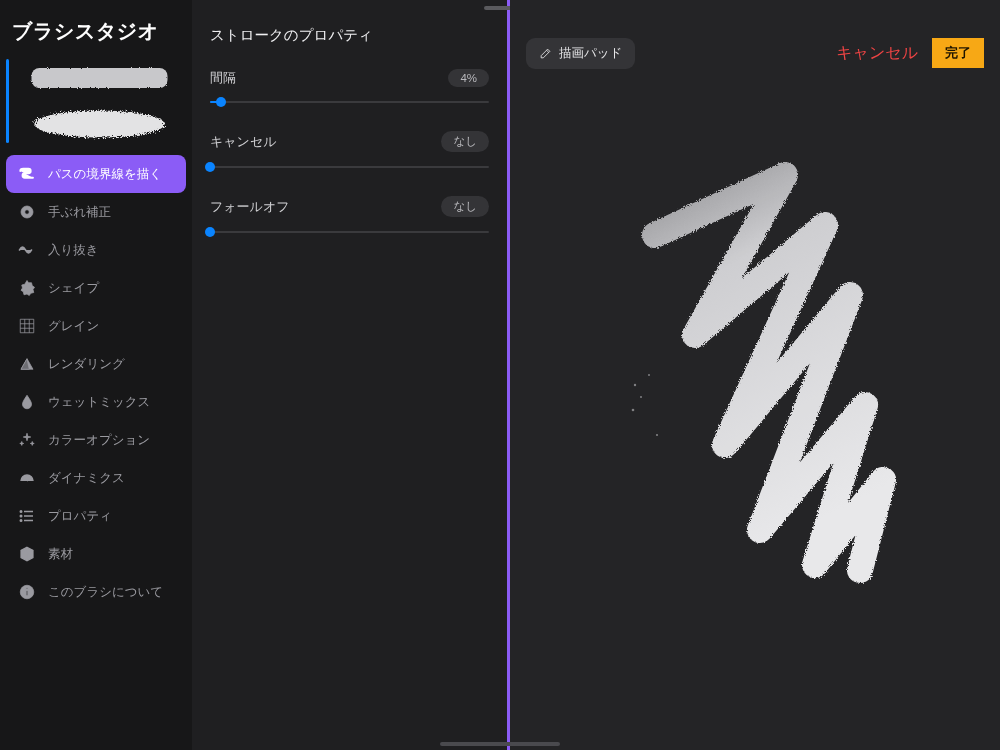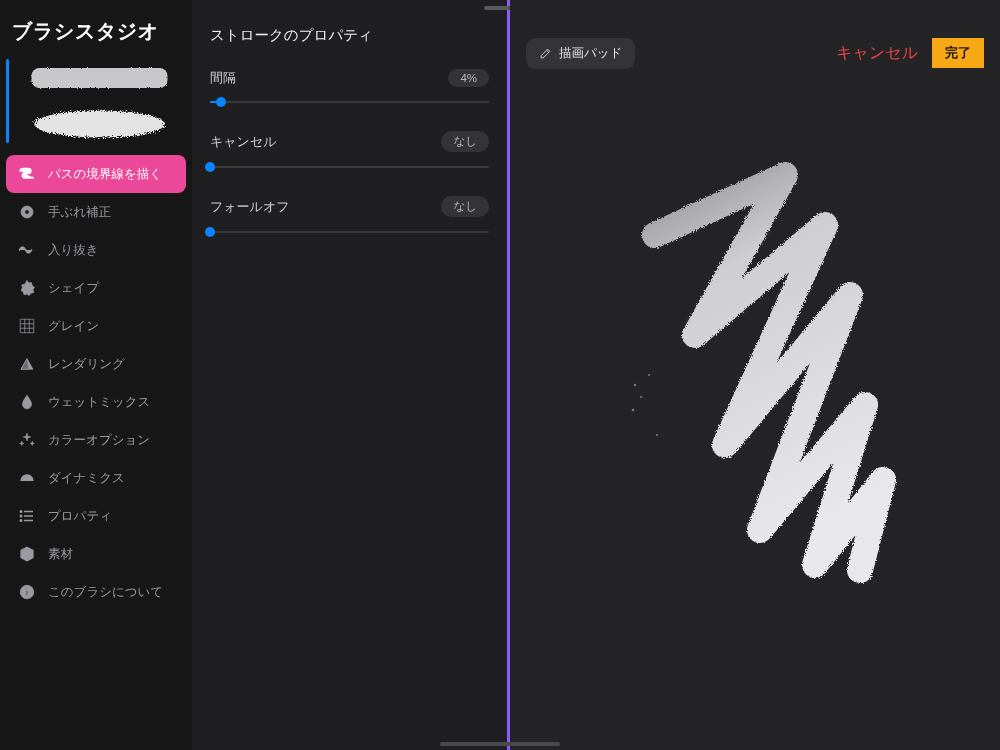--- a/index.html
+++ b/index.html
@@ -15,21 +15,21 @@
   .brush-previews { padding: 4px 10px 6px 6px; display: flex; }
   .blue-bar { width: 3px; background: #0a84ff; border-radius: 2px; margin-right: 8px; align-self: stretch; }
   .prev-stack { flex:1; display:flex; flex-direction:column; gap: 8px; }
   .prev { width: 100%; height: 38px; display:flex; align-items:center; justify-content:center; }
   .prev svg { width: 100%; height: 100%; }
 
   .nav { padding: 6px 6px; display:flex; flex-direction:column; gap: 0; }
   .nav-item { display:flex; align-items:center; gap: 12px; height: 38px; padding: 0 12px; border-radius: 8px; font-size: 12.5px; color: #9a9aa0; cursor: pointer; }
   .nav-item .ico { width: 18px; height: 18px; display:flex; align-items:center; justify-content:center; }
   .nav-item .ico svg { width: 18px; height: 18px; stroke: #9a9aa0; fill: #9a9aa0; }
-  .nav-item.active { background: #ec4899; color: #fff; }
+  .nav-item.active { background: #8b5cf6; color: #fff; }
   .nav-item.active .ico svg { stroke: #fff; fill: #fff; }
 
   
   .props { width: 318px; height: 100%; background: #1f1f21; padding: 26px 18px 0 18px; border-right: 3px solid #8b5cf6; }
   .props-title { font-size: 14.5px; color: #f0f0f2; font-weight: 500; margin-bottom: 24px; }
   .ctrl { margin-bottom: 22px; }
   .ctrl-row { display:flex; align-items:center; justify-content:space-between; margin-bottom: 8px; gap: 17px; }
   .ctrl-label { font-size: 13px; color: #cfcfd2; }
   .pill { background: #343437; color: #b8b8bc; font-size: 11.5px; padding: 3px 12px; border-radius: 11px; min-width: 40px; text-align:center; }
   .slider { position: relative; height: 14px; }

